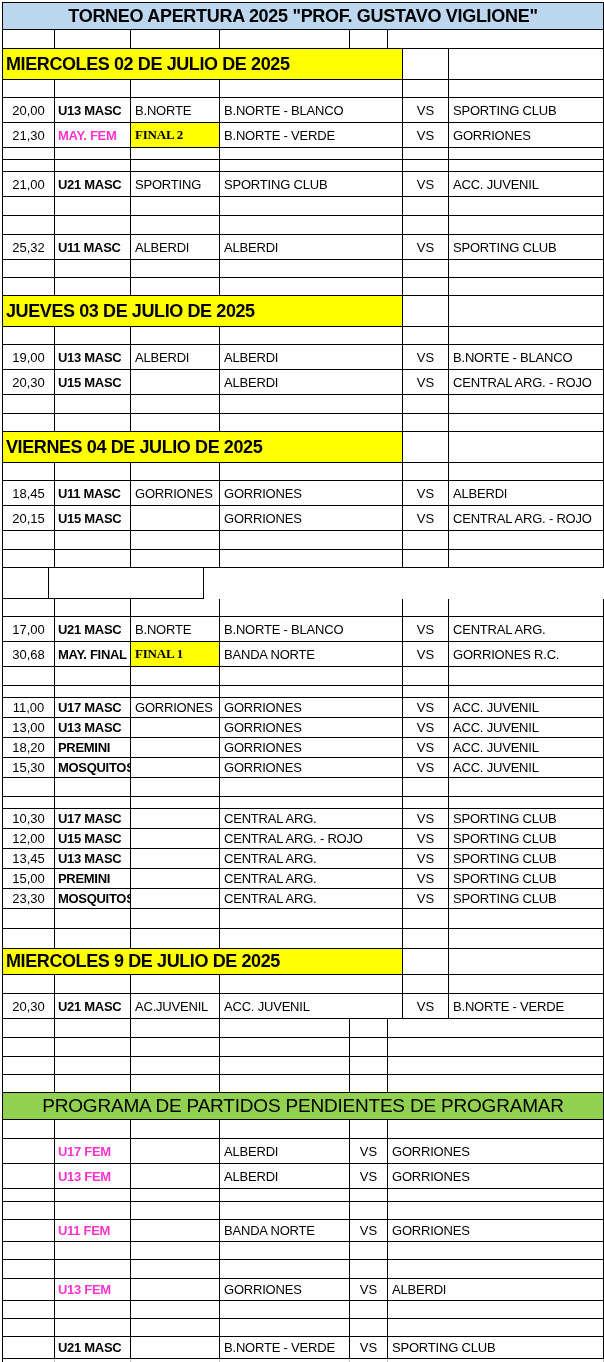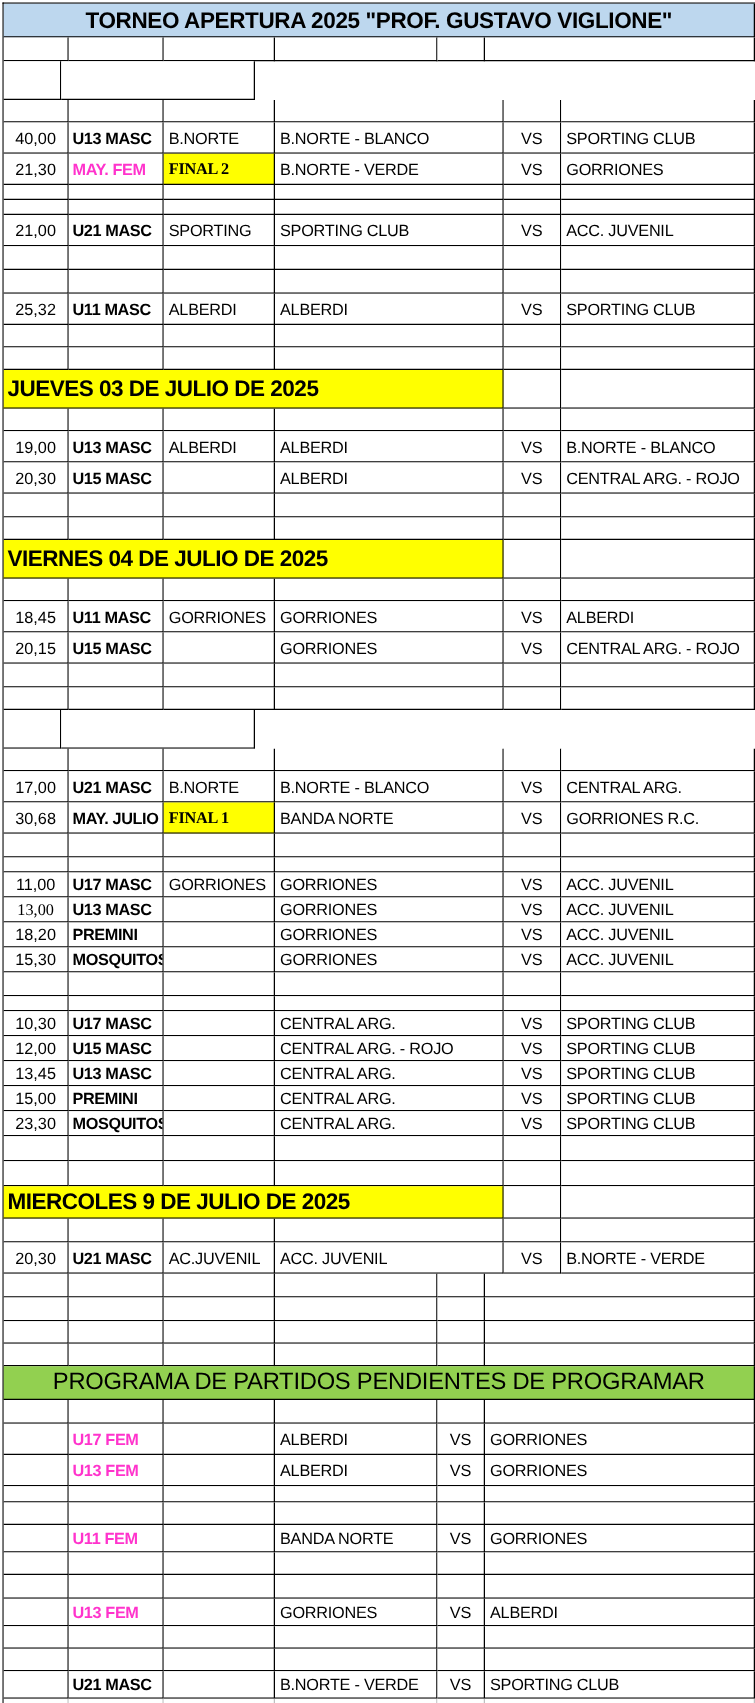--- a/index.html
+++ b/index.html
@@ -36,33 +36,34 @@
     </div>
     <div class="row" style="height: 19px;">
       <div class="cell" style="width: 52px;"></div>
       <div class="cell" style="width: 76px;"></div>
       <div class="cell" style="width: 89px;"></div>
       <div class="cell" style="width: 130px;"></div>
       <div class="cell" style="width: 38px;"></div>
       <div class="cell" style="width: 216px;"></div>
     </div>
     <div class="row" style="height: 31px;">
-      <div class="cell" style="width: 46px;"></div>
-      <div class="cell" style="width: 155px;"></div>
-    </div>
-    <div class="row" style="height: 18px;">
-      <div class="cell" style="width: 52px;"></div>
-      <div class="cell" style="width: 76px;"></div>
-      <div class="cell" style="width: 89px;"></div>
-      <div class="cell" style="width: 183px;"></div>
-      <div class="cell" style="width: 46px;"></div>
-      <div class="cell" style="width: 155px;"></div>
-    </div>
-    <div class="row" style="height: 25px;">
-      <div class="cell time" style="width: 52px;">40,00</div>
+      <div class="cell day-cell" style="width: 400px;">MIERCOLES 02 DE JULIO DE 2025</div>
+      <div class="cell" style="width: 46px;"></div>
+      <div class="cell" style="width: 155px;"></div>
+    </div>
+    <div class="row" style="height: 18px;">
+      <div class="cell" style="width: 52px;"></div>
+      <div class="cell" style="width: 76px;"></div>
+      <div class="cell" style="width: 89px;"></div>
+      <div class="cell" style="width: 183px;"></div>
+      <div class="cell" style="width: 46px;"></div>
+      <div class="cell" style="width: 155px;"></div>
+    </div>
+    <div class="row" style="height: 25px;">
+      <div class="cell time" style="width: 52px;">20,00</div>
       <div class="cell cat" style="width: 76px;">U13 MASC</div>
       <div class="cell club" style="width: 89px;">B.NORTE</div>
       <div class="cell team" style="width: 183px;">B.NORTE - BLANCO</div>
       <div class="cell vs" style="width: 46px;">VS</div>
       <div class="cell opp" style="width: 155px;">SPORTING CLUB</div>
     </div>
     <div class="row" style="height: 25px;">
       <div class="cell time" style="width: 52px; text-align: center;">21,30</div>
       <div class="cell cat fem" style="width: 76px;">MAY. FEM</div>
       <div class="cell club hl" style="width: 89px;">FINAL 2</div>
@@ -239,21 +240,21 @@
     <div class="row" style="height: 25px;">
       <div class="cell time" style="width: 52px;">17,00</div>
       <div class="cell cat" style="width: 76px;">U21 MASC</div>
       <div class="cell club" style="width: 89px;">B.NORTE</div>
       <div class="cell team" style="width: 183px;">B.NORTE - BLANCO</div>
       <div class="cell vs" style="width: 46px;">VS</div>
       <div class="cell opp" style="width: 155px;">CENTRAL ARG.</div>
     </div>
     <div class="row" style="height: 25px;">
       <div class="cell time" style="width: 52px;">30,68</div>
-      <div class="cell cat" style="width: 76px;">MAY. JULIO</div>
+      <div class="cell cat" style="width: 76px;">MAY. FINAL</div>
       <div class="cell club hl" style="width: 89px;">FINAL 1</div>
       <div class="cell team" style="width: 183px;">BANDA NORTE</div>
       <div class="cell vs" style="width: 46px;">VS</div>
       <div class="cell opp" style="width: 155px;">GORRIONES R.C.</div>
     </div>
     <div class="row" style="height: 19px;">
       <div class="cell" style="width: 52px;"></div>
       <div class="cell" style="width: 76px;"></div>
       <div class="cell" style="width: 89px;"></div>
       <div class="cell" style="width: 183px;"></div>
@@ -270,21 +271,21 @@
     </div>
     <div class="row" style="height: 20px;">
       <div class="cell time" style="width: 52px;">11,00</div>
       <div class="cell cat" style="width: 76px;">U17 MASC</div>
       <div class="cell club" style="width: 89px;">GORRIONES</div>
       <div class="cell team" style="width: 183px;">GORRIONES</div>
       <div class="cell vs" style="width: 46px;">VS</div>
       <div class="cell opp" style="width: 155px;">ACC. JUVENIL</div>
     </div>
     <div class="row" style="height: 20px;">
-      <div class="cell time" style="width: 52px; font-family: Liberation Serif, serif;">13,00</div>
+      <div class="cell time" style="width: 52px;">13,00</div>
       <div class="cell cat" style="width: 76px;">U13 MASC</div>
       <div class="cell club" style="width: 89px;"></div>
       <div class="cell team" style="width: 183px;">GORRIONES</div>
       <div class="cell vs" style="width: 46px;">VS</div>
       <div class="cell opp" style="width: 155px;">ACC. JUVENIL</div>
     </div>
     <div class="row" style="height: 20px;">
       <div class="cell time" style="width: 52px;">18,20</div>
       <div class="cell cat" style="width: 76px;">PREMINI</div>
       <div class="cell club" style="width: 89px;"></div>

